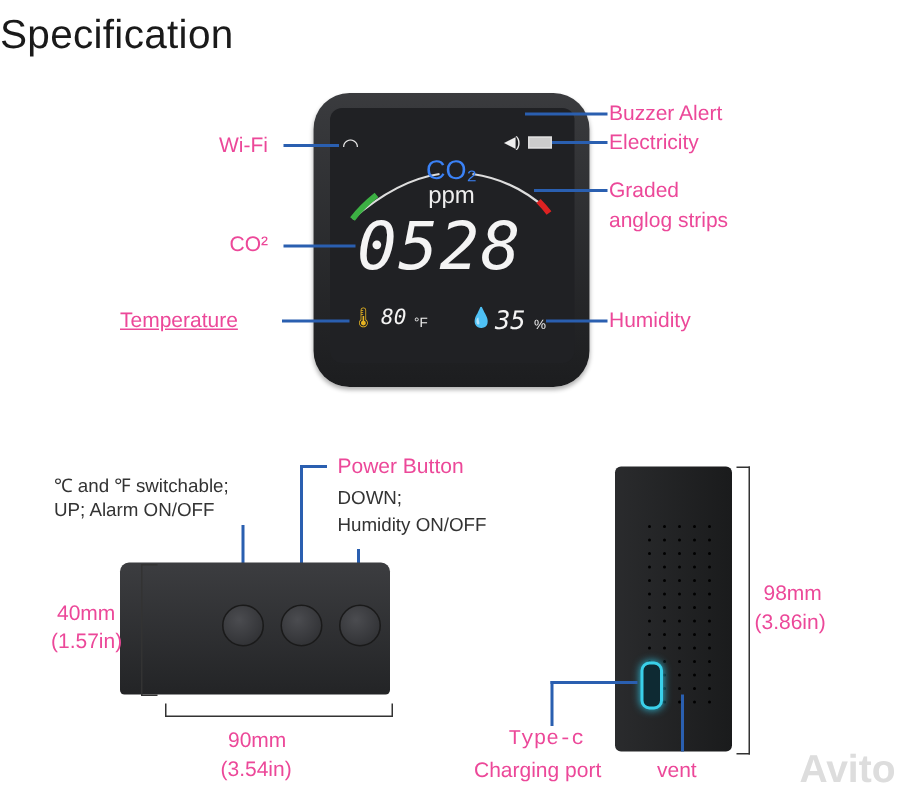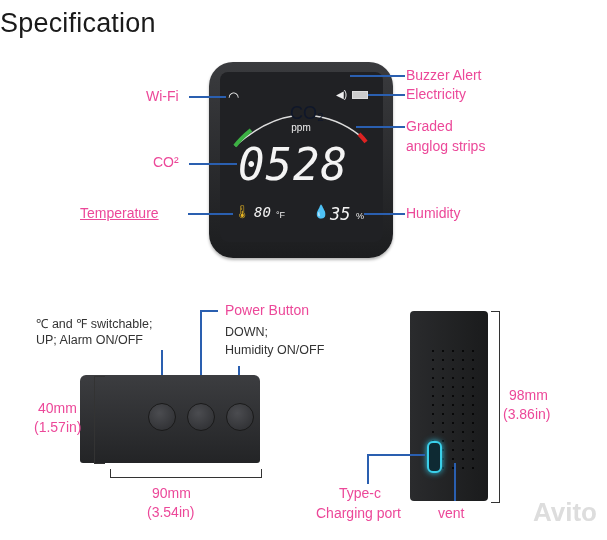--- a/index.html
+++ b/index.html
@@ -30,22 +30,22 @@
 <div class="abs screen"></div>
 <div class="abs" style="left:228px;top:89px;font-size:13px;color:#eee;">◠</div>
 <div class="abs" style="left:336px;top:89px;font-size:10px;color:#eee;">◀)</div>
 <div class="abs" style="left:352px;top:91px;width:14px;height:6px;border:1px solid #ddd;background:#ccc;"></div>
 <svg class="abs" style="left:225px;top:110px" width="150" height="40">
   <path d="M10 36 Q40 10 68 6" stroke="#ddd" stroke-width="1.5" fill="none"></path>
   <path d="M90 6 Q118 10 140 30" stroke="#ddd" stroke-width="1.5" fill="none"></path>
   <path d="M10 36 Q16 28 26 20" stroke="#3cb043" stroke-width="4" fill="none"></path>
   <path d="M134 24 Q138 28 141 32" stroke="#d22" stroke-width="4" fill="none"></path>
 </svg>
-<div class="abs" style="left:278px;top:106px;width:46px;text-align:right;font-size:18px;color:#0f172a;line-height:15px;">CO₂</div>
-<div class="abs" style="left:278px;top:122px;width:46px;text-align:center;font-size:10px;color:#eee;">ppm</div>
+<div class="abs" style="left:278px;top:106px;width:46px;text-align:center;font-size:18px;color:#3b82f6;line-height:15px;">CO₂</div>
+<div class="abs" style="left:278px;top:122px;width:46px;text-align:center;font-size:16px;color:#eee;">ppm</div>
 <div class="abs seg" style="left:238px;top:140px;font-size:44px;letter-spacing:1px;line-height:50px;">0528</div>
 <div class="abs" style="left:234px;top:204px;font-size:13px;color:#e6b422;">🌡</div>
 <div class="abs seg" style="left:254px;top:204px;font-size:14px;">80</div>
 <div class="abs" style="left:276px;top:210px;font-size:9px;color:#eee;">°F</div>
 <div class="abs" style="left:313px;top:204px;font-size:13px;color:#7fc23a;">💧</div>
 <div class="abs seg" style="left:330px;top:204px;font-size:17px;">35</div>
 <div class="abs" style="left:356px;top:211px;font-size:9px;color:#eee;">%</div>
 
 <div class="abs lbl" style="left:146px;top:87px;">Wi-Fi</div>
 <div class="abs line" style="left:189px;top:96px;width:37px;height:1.5px;"></div>
@@ -157,17 +157,17 @@
     <div class="dot" style="left: 30px; top: 117px;"></div>
     <div class="dot" style="left: 40px; top: 117px;"></div>
   </div>
 <div class="abs port"></div>
 <div class="abs" style="left:491px;top:311px;width:8px;height:190px;border:1.5px solid #333;border-left:none;"></div>
 <div class="abs lbl" style="left:509px;top:386px;">98mm</div>
 <div class="abs lbl" style="left:503px;top:405px;">(3.86in)</div>
 <div class="abs line" style="left:367px;top:454px;width:58px;height:1.5px;"></div>
 <div class="abs line" style="left:367px;top:454px;width:1.5px;height:30px;"></div>
 <div class="abs line" style="left:454px;top:463px;width:1.5px;height:38px;"></div>
-<div class="abs lbl" style="left:339px;top:484px;">Type-c</div>
+<div class="abs lbl" style="left:339px;top:484px;font-family:Liberation Mono, monospace;">Type-c</div>
 <div class="abs lbl" style="left:316px;top:504px;">Charging port</div>
 <div class="abs lbl" style="left:438px;top:504px;">vent</div>
 
 <div class="abs wm">Avito</div>
 
 </body></html>

